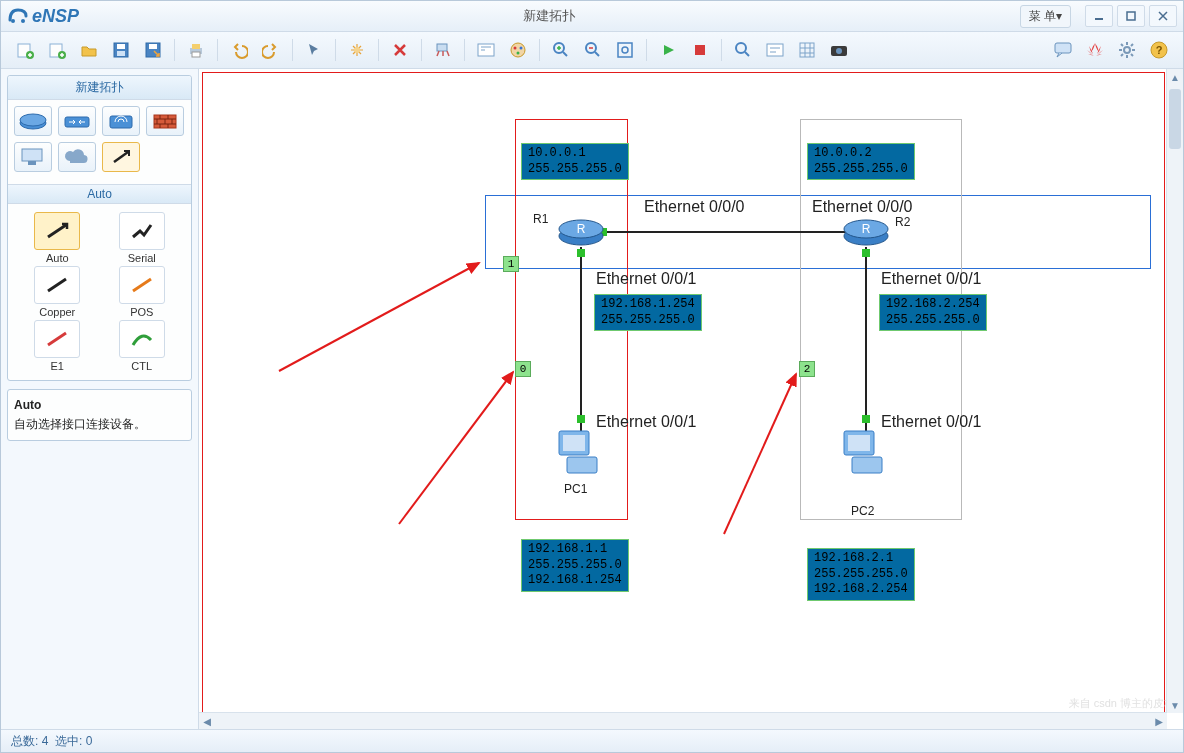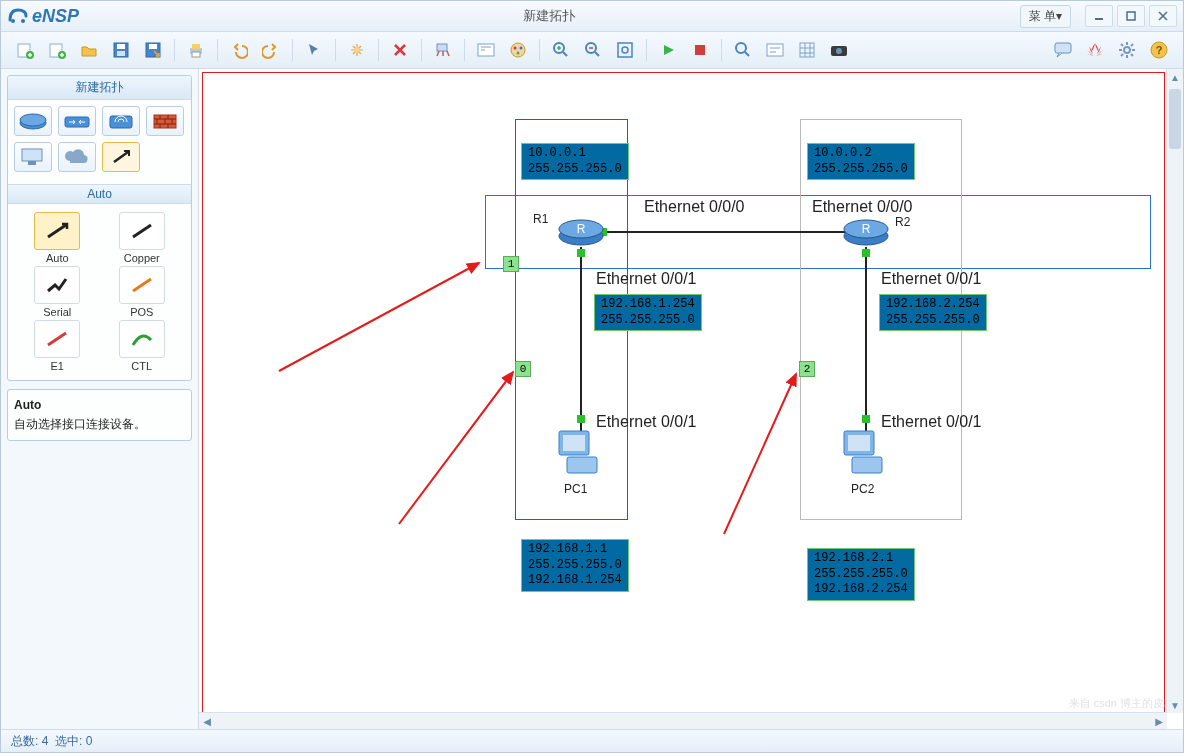--- a/index.html
+++ b/index.html
@@ -337,32 +337,32 @@
                 <svg width="28" height="22">
                   <path d="M5 17 L23 5" stroke="#222" stroke-width="3"></path>
                   <path d="M19 4l5 0 0 5" stroke="#222" stroke-width="2.5" fill="none"></path>
                 </svg>
               </div>
               <div class="tool-lbl">Auto</div>
             </div>
           <div class="tool-item">
               <div class="tool-sw">
                 <svg width="28" height="22">
+                  <path d="M5 17 L12 11 L16 15 L23 5" stroke="#222" stroke-width="3" fill="none"></path>
+                </svg>
+              </div>
+              <div class="tool-lbl">Serial</div>
+            </div>
+          <div class="tool-item">
+              <div class="tool-sw">
+                <svg width="28" height="22">
                   <path d="M5 17 L23 5" stroke="#222" stroke-width="3"></path>
                 </svg>
               </div>
               <div class="tool-lbl">Copper</div>
-            </div>
-          <div class="tool-item">
-              <div class="tool-sw">
-                <svg width="28" height="22">
-                  <path d="M5 17 L12 11 L16 15 L23 5" stroke="#222" stroke-width="3" fill="none"></path>
-                </svg>
-              </div>
-              <div class="tool-lbl">Serial</div>
             </div>
           <div class="tool-item">
               <div class="tool-sw">
                 <svg width="28" height="22">
                   <path d="M5 17 L23 5" stroke="#e67a1a" stroke-width="3"></path>
                 </svg>
               </div>
               <div class="tool-lbl">POS</div>
             </div>
           <div class="tool-item">
@@ -426,21 +426,21 @@
               </svg></div>
           <div class="pc-icon" style="left:641px;top:360px"><svg width="46" height="48">
                 <rect x="4" y="2" width="30" height="24" rx="2" fill="#7fb6ea" stroke="#3a7fc6"></rect>
                 <rect x="8" y="6" width="22" height="16" fill="#cfe2f6"></rect>
                 <rect x="12" y="28" width="30" height="16" rx="2" fill="#9cc6ee" stroke="#3a7fc6"></rect>
               </svg></div>
 
           <div class="dev-lbl" style="left:334px;top:143px">R1</div>
           <div class="dev-lbl" style="left:696px;top:146px">R2</div>
           <div class="dev-lbl" style="left:365px;top:413px">PC1</div>
-          <div class="dev-lbl" style="left:652px;top:413px">PC2</div>
+          <div class="dev-lbl" style="left:652px;top:435px">PC2</div>
 
           <div class="eth-lbl" style="left:445px;top:129px">Ethernet 0/0/0</div>
           <div class="eth-lbl" style="left:613px;top:129px">Ethernet 0/0/0</div>
           <div class="eth-lbl" style="left:397px;top:201px">Ethernet 0/0/1</div>
           <div class="eth-lbl" style="left:682px;top:201px">Ethernet 0/0/1</div>
           <div class="eth-lbl" style="left:397px;top:344px">Ethernet 0/0/1</div>
           <div class="eth-lbl" style="left:682px;top:344px">Ethernet 0/0/1</div>
 
           <div class="num-lbl" style="left:304px;top:187px">1</div>
           <div class="num-lbl" style="left:316px;top:292px">0</div>

